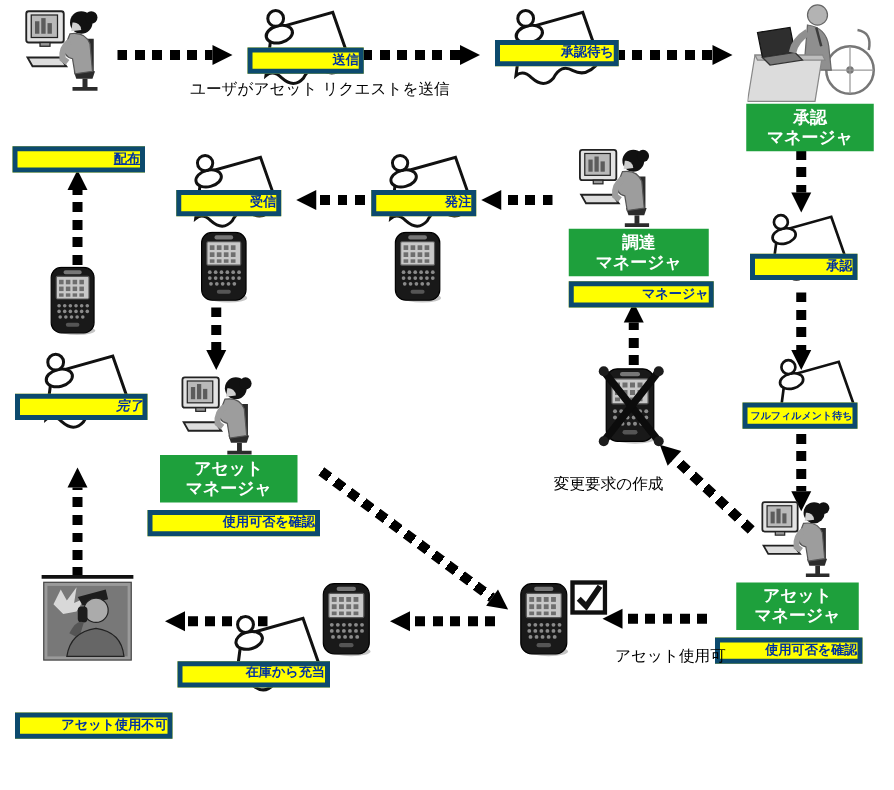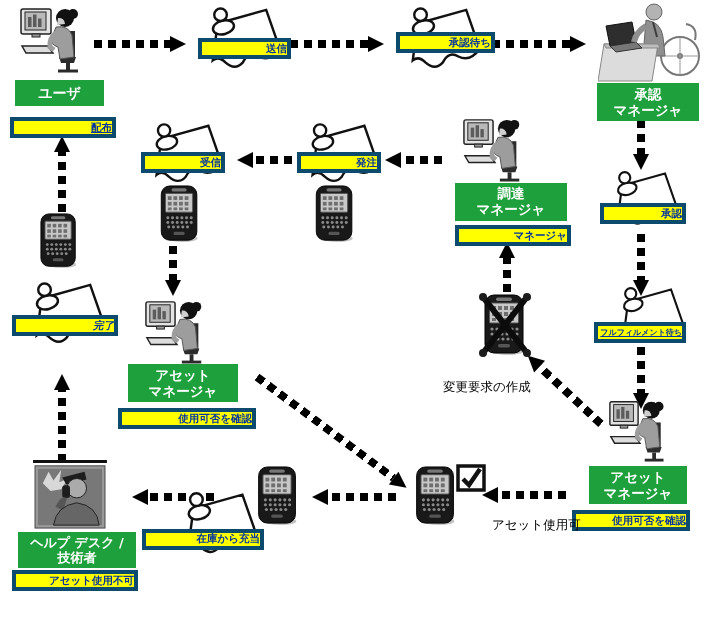--- a/index.html
+++ b/index.html
@@ -13,21 +13,21 @@
     position:absolute;background:var(--green,#1ea03c);color:#fff;font-weight:bold;
     font-size:13.5px;line-height:16px;text-align:center;padding:3px 2px;white-space:nowrap;
   }
   .glabel.one{font-size:14px;line-height:20px;}
   
   .ylabel{
     position:absolute;background:var(--yellow,#ffff00);border:4px solid #0c4a6e;
     color:var(--yellow_text,#0033a0);font-weight:bold;font-size:10.5px;line-height:13px;
     height:13px;text-align:right;white-space:nowrap;overflow:hidden;
   }
-  .ylabel.small{font-size:8px;text-decoration:underline;}
+  .ylabel.small{font-size:8px;}
   .caption{position:absolute;color:var(--text,#000);font-size:12.5px;white-space:nowrap;}
   
   .arr{position:absolute;height:16px;transform-origin:0 50%;}
   .arr .dashes{
     position:absolute;left:0;right:16px;top:4px;height:8px;
     background:repeating-linear-gradient(90deg,#000 0 8px,transparent 8px 14px);
   }
   .arr .head{
     position:absolute;right:0;top:0;width:0;height:0;
     border-top:8px solid transparent;border-bottom:8px solid transparent;border-left:16px solid #000;
@@ -275,52 +275,48 @@
   <svg class="icon" style="left:256px;top:466px;width:44px;height:60px;">
       <use href="#sym-device"></use>
     </svg>
   <svg class="icon" style="left:414px;top:466px;width:44px;height:60px;">
       <use href="#sym-device"></use>
     </svg>
   <svg class="icon" style="left:456px;top:464px;width:30px;height:28px;">
       <use href="#sym-check"></use>
     </svg>
 
-  <div class="glabel one" style="left:15px;top:80px;width:85px;"><span>ユーザ</span></div>
   <div class="glabel" style="left:597px;top:83px;width:98px;">
     <span style="display:block">承認</span>
     <span style="display:block">マネージャ</span>
   </div>
   <div class="glabel" style="left:455px;top:183px;width:108px;font-family:Liberation Serif, serif;">
     <span style="display:block">調達</span>
     <span style="display:block">マネージャ</span>
   </div>
   <div class="glabel" style="left:128px;top:364px;width:106px;">
     <span style="display:block">アセット</span>
     <span style="display:block">マネージャ</span>
   </div>
   <div class="glabel" style="left:589px;top:466px;width:94px;">
     <span style="display:block">アセット</span>
     <span style="display:block">マネージャ</span>
   </div>
-  <div class="glabel" style="left:18px;top:532px;width:114px;font-size:13px;line-height:15px;">
-    <span style="display:block">ヘルプ デスク /</span>
-    <span style="display:block">技術者</span>
-  </div>
 
   <div class="ylabel" style="left:10px;top:117px;width:98px;text-decoration:underline;">配布</div>
   <div class="ylabel" style="left:198px;top:38px;width:85px;">送信</div>
   <div class="ylabel" style="left:396px;top:32px;width:91px;">承認待ち</div>
   <div class="ylabel" style="left:141px;top:152px;width:76px;">受信</div>
   <div class="ylabel" style="left:297px;top:152px;width:76px;">発注</div>
   <div class="ylabel" style="left:600px;top:203px;width:78px;">承認</div>
   <div class="ylabel small" style="left:594px;top:322px;width:84px;">フルフィルメント待ち</div>
   <div class="ylabel" style="left:455px;top:225px;width:108px;">マネージャ</div>
   <div class="ylabel" style="left:118px;top:408px;width:130px;">使用可否を確認</div>
   <div class="ylabel" style="left:572px;top:510px;width:110px;">使用可否を確認</div>
   <div class="ylabel" style="left:12px;top:315px;width:98px;font-style:italic;">完了</div>
   <div class="ylabel" style="left:142px;top:529px;width:114px;font-family:Liberation Mono, monospace;">在庫から充当</div>
   <div class="ylabel" style="left:12px;top:570px;width:118px;">アセット使用不可</div>
 
+  <div class="caption" style="left:152px;top:63px;">ユーザがアセット リクエストを送信</div>
   <div class="caption" style="left:443px;top:379px;">変更要求の作成</div>
   <div class="caption" style="left:492px;top:517px;">アセット使用可</div>
 
 </div>
 
 </body></html>

